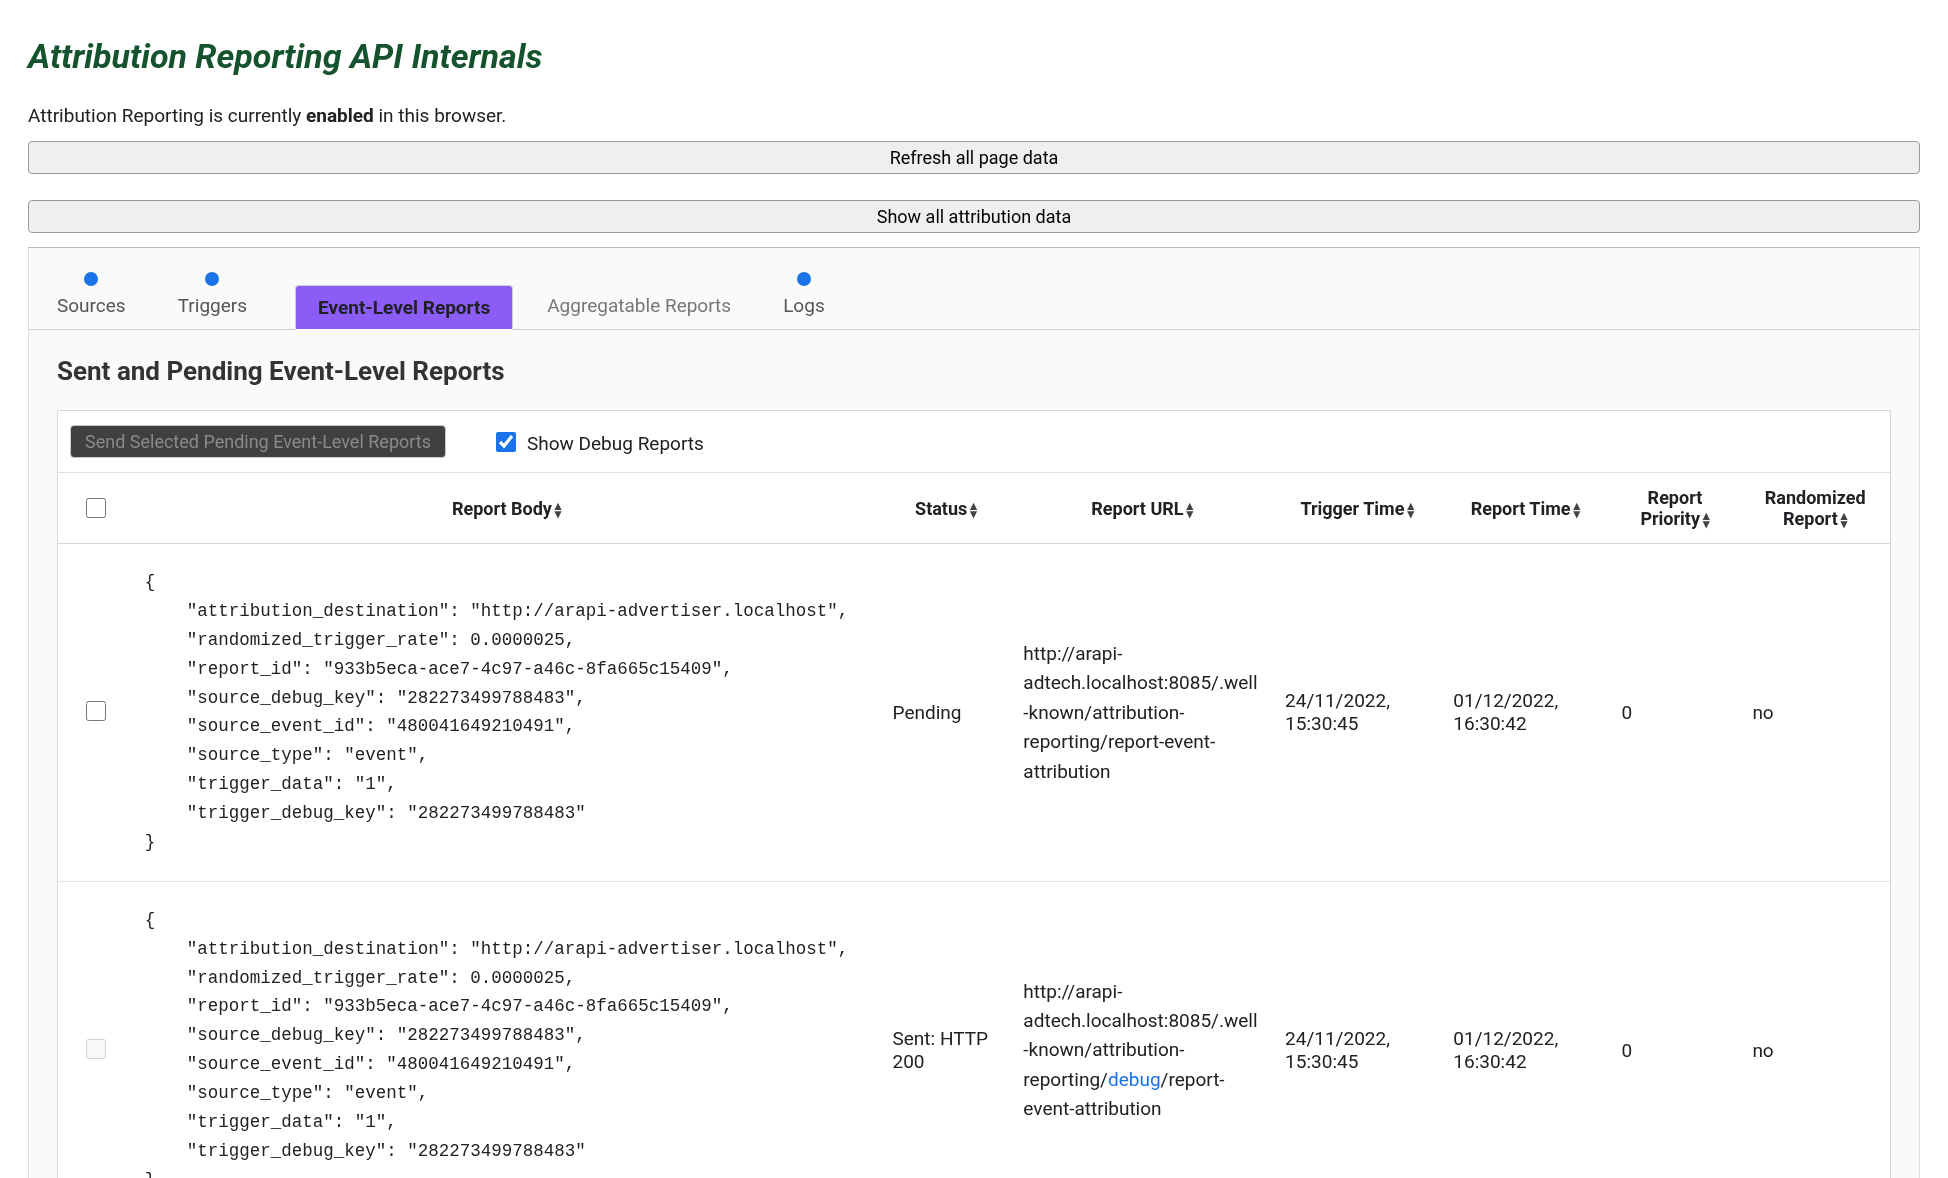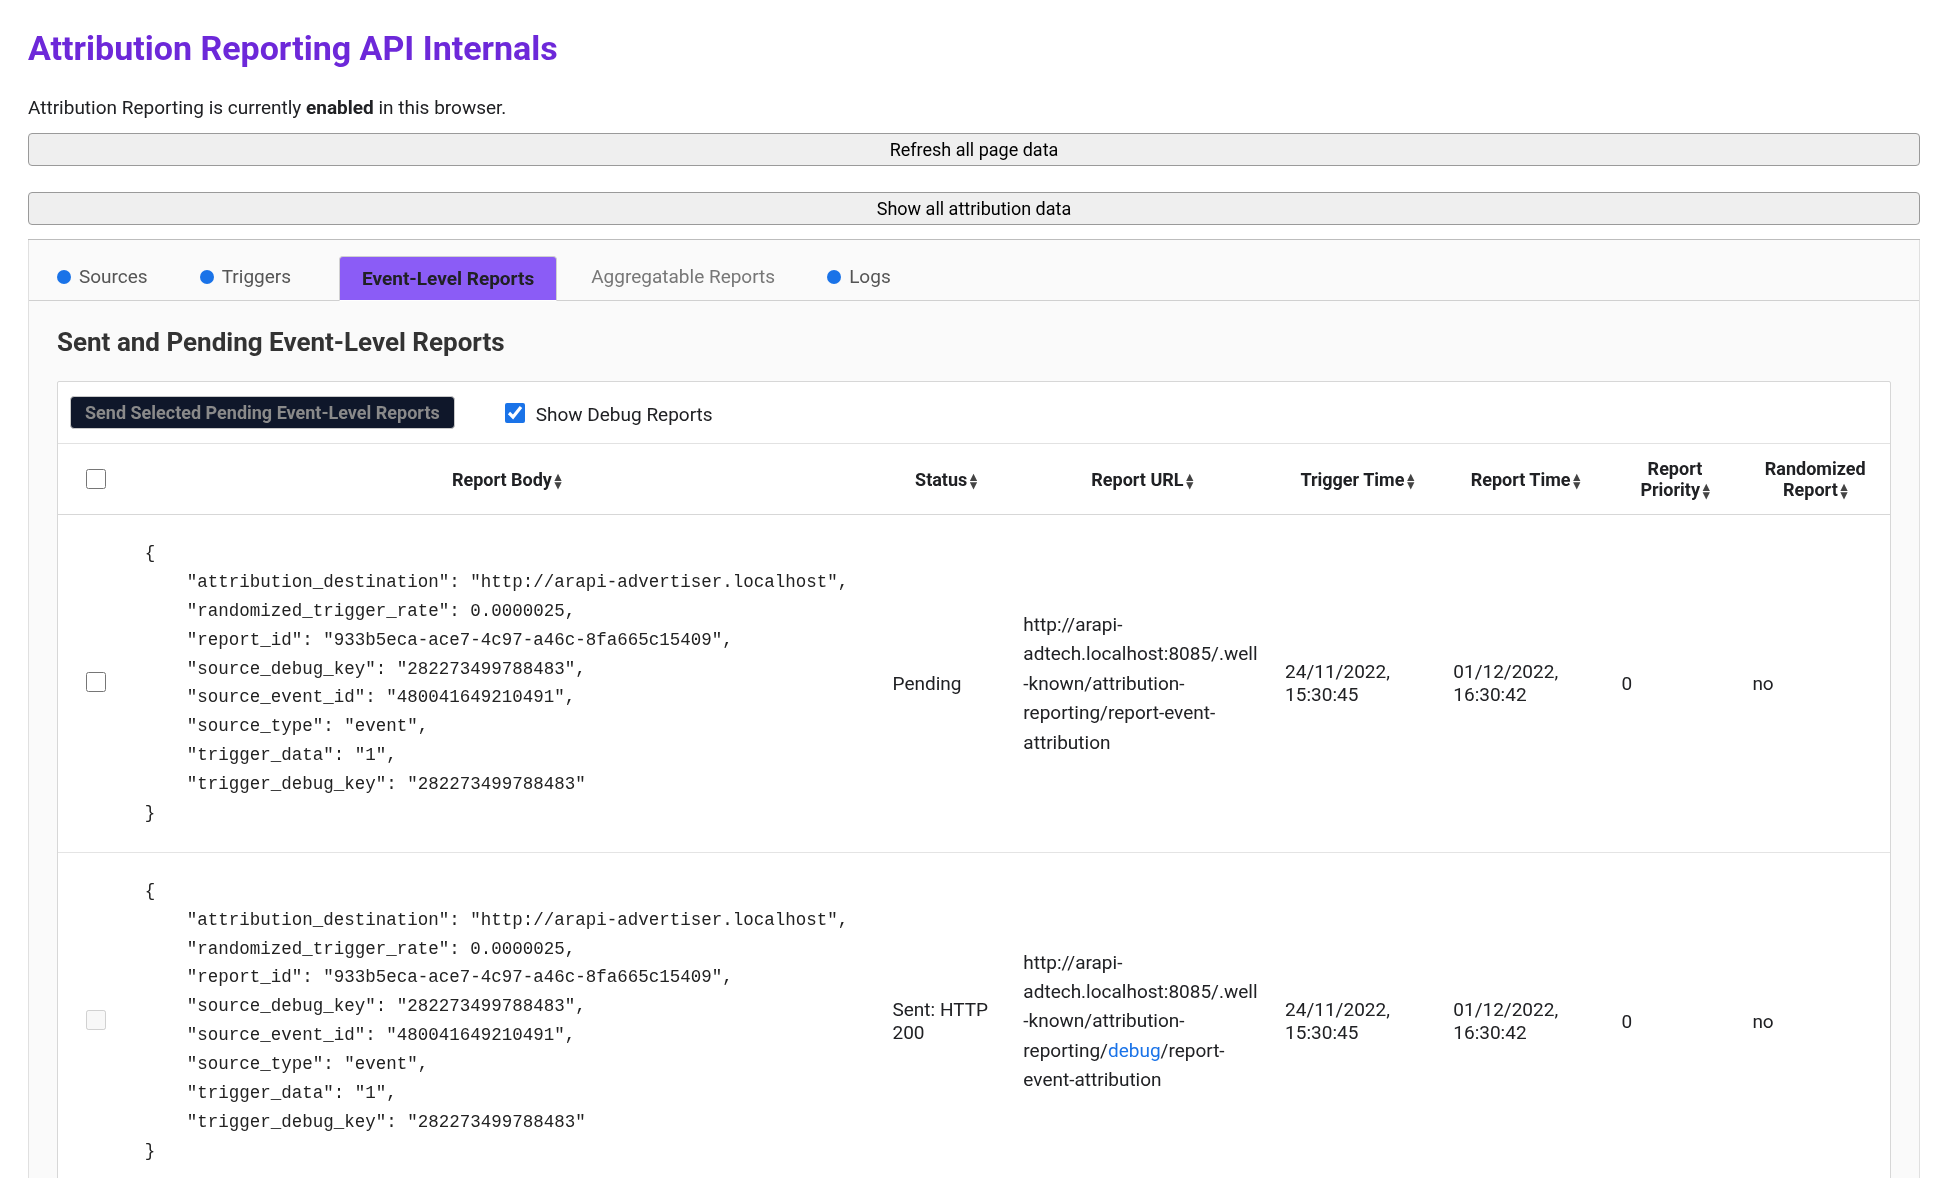--- a/index.html
+++ b/index.html
@@ -7,41 +7,41 @@
     margin: 0;
     padding: 20px 28px;
     font-family: -apple-system, BlinkMacSystemFont, "Segoe UI", Roboto, Arial, sans-serif;
     color: #202124;
     font-size: 19px;
     background: #fff;
   }
   h1 {
     font-size: 34px;
     font-weight: 700;
-    color: #6d28d9;
-    margin: 8px 0 28px 0;
+    color: #14532d;
+    margin: 16px 0 28px 0;
+    font-style: italic;
   }
   .status-line { margin-bottom: 14px; font-size: 19px; }
   .status-line b { font-weight: 700; }
   .top-buttons { display: flex; gap: 26px; margin-bottom: 14px; flex-direction: column; }
   button.std {
     background: #efefef;
     border: 1px solid #9a9a9a;
     border-radius: 4px;
     padding: 5px 14px;
     font-size: 18px;
     font-family: inherit;
     cursor: pointer;
   }
   button.std:disabled {
     color: #8a8a8a;
-    background: #0f172a;
+    background: #404040;
     border-color: #c9c9c9;
     cursor: default;
-    font-weight: bold;
   }
   hr.rule {
     border: none;
     border-top: 2px solid #bdbdbd;
     margin: 0 0 0 0;
   }
   .tabwrap {
     background: #fafafa;
     border: 1px solid #e0e0e0;
     border-top: none;
@@ -57,20 +57,21 @@
   }
   .tab {
     display: flex;
     align-items: center;
     gap: 8px;
     padding: 8px 18px 12px 4px;
     font-size: 19px;
     color: #555;
     cursor: pointer;
     position: relative;
+    flex-direction: column;
   }
   .tab .dot {
     width: 14px; height: 14px; border-radius: 50%;
     background: #1a73e8;
     display: inline-block;
   }
   .tab.active {
     background: #8b5cf6;
     border: 1px solid #d0d0d0;
     border-bottom: 1px solid #fff;

